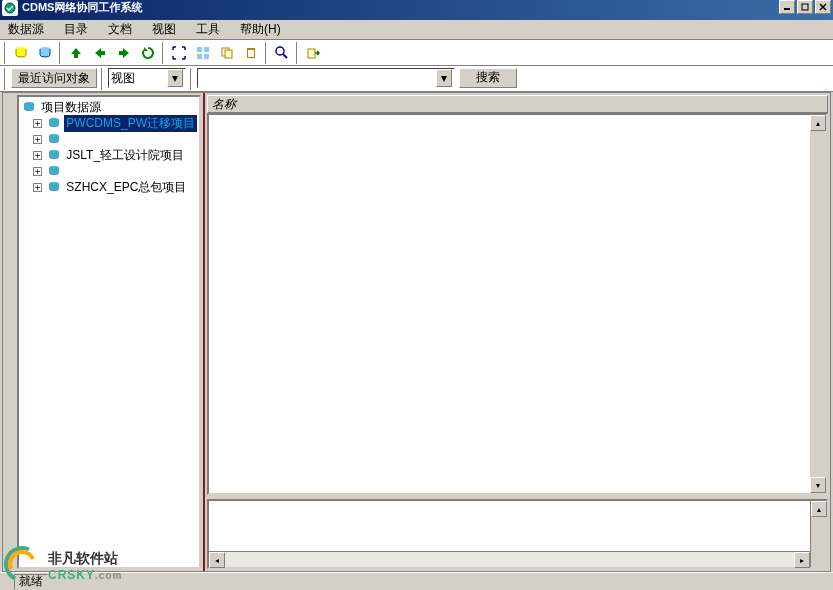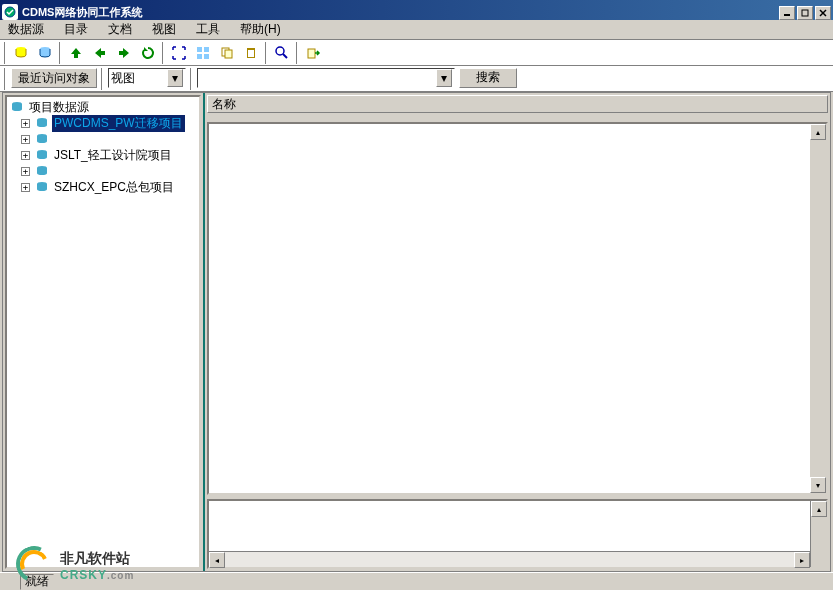--- a/index.html
+++ b/index.html
@@ -1,19 +1,19 @@
 <!DOCTYPE html>
 <html><head>
 <meta charset="utf-8">
 <style>
 * { margin:0; padding:0; box-sizing:border-box; }
 body { font-family:"Microsoft YaHei","SimSun",Tahoma,sans-serif; font-size:12px; background:#d4d0c8; width:833px; height:590px; overflow:hidden; position:relative; }
 
 
-.titlebar { height:20px; background:linear-gradient(to right,#0a246a,#3a6ea5); color:#fff; display:flex; align-items:flex-end; padding:0 2px; }
+.titlebar { height:20px; background:linear-gradient(to right,#0a246a,#3a6ea5); color:#fff; display:flex; align-items:flex-start; padding:0 2px; }
 .titlebar .app-icon { width:16px; height:16px; background:#fff; border-radius:2px; margin-right:4px; display:flex; align-items:center; justify-content:center; }
 .titlebar .title-text { font-weight:bold; flex:1; font-size:11px; }
 .titlebar .win-btn { width:16px; height:14px; background:#d4d0c8; border:1px solid #808080; border-top-color:#fff; border-left-color:#fff; margin-left:2px; display:flex; align-items:center; justify-content:center; font-family:Arial; font-size:9px; color:#000; }
 .titlebar .win-btn svg { display:block; }
 
 
 .menubar { height:20px; background:#d4d0c8; border-bottom:1px solid #808080; display:flex; align-items:center; padding:0 2px;gap:8px; }
 .menubar .menu-item { padding:2px 6px; cursor:default; }
 
 
@@ -24,47 +24,47 @@
 
 
 .recent-btn { height:20px; padding:0 6px; background:#d4d0c8; border:1px solid #808080; border-top-color:#fff; border-left-color:#fff; margin:0 2px; display:flex; align-items:center; }
 .combo { height:20px; background:#fff; border:1px solid #808080; border-top-color:#404040; border-left-color:#404040; border-right-color:#fff; border-bottom-color:#fff; display:flex; align-items:center; margin:0 2px; }
 .combo input { border:none; outline:none; font-size:12px; padding:0 2px; height:100%; }
 .combo .combo-arrow { width:16px; height:18px; background:#d4d0c8; border:1px solid #808080; border-top-color:#fff; border-left-color:#fff; display:flex; align-items:center; justify-content:center; }
 .search-btn { height:20px; padding:0 16px; background:#d4d0c8; border:1px solid #808080; border-top-color:#fff; border-left-color:#fff; margin:0 2px; }
 
 
 .main { position:absolute; top:92px; left:2px; right:2px; bottom:18px; display:flex; border:1px solid #808080; background:#d4d0c8; }
-.sidebar { width:202px; display:flex; flex-direction:column; border-right:2px solid #0f766e; }
+.sidebar { width:202px; display:flex; flex-direction:column; border-right:2px solid #7f1d1d;align-items:flex-end; }
 .tree { flex:1; background:#fff; border:2px inset #d4d0c8; margin:2px; overflow:auto; }
 .tree-root { padding:2px; }
 .tree-node { display:flex; align-items:center; height:16px; white-space:nowrap; }
 .tree-plus { width:9px; height:9px; border:1px solid #808080; background:#fff; display:flex; align-items:center; justify-content:center; margin-right:4px; font-size:9px; line-height:7px; color:#000; font-family:monospace; }
 .tree-icon { width:16px; height:14px; margin-right:2px; display:flex; align-items:center; justify-content:center; }
 .tree-label { padding:0 2px; }
 .tree-label.selected { background:#0a246a; color:#0ea5e9; }
 .tree-children { margin-left:12px; }
 
 .content { flex:1; display:flex; flex-direction:column; }
-.list-header { height:18px; background:#d4d0c8; border:1px solid #808080; border-top-color:#fff; border-left-color:#fff; padding:0 4px; display:flex; align-items:center; margin:2px 2px 9px 2px; }
+.list-header { height:18px; background:#d4d0c8; border:1px solid #808080; border-top-color:#fff; border-left-color:#fff; padding:0 4px; display:flex; align-items:center; margin:2px 2px 0 2px;font-style:italic; }
 .list-body { flex:1; background:#fff; border:2px inset #d4d0c8; margin:0 2px 2px 2px; }
 .list-body::-webkit-scrollbar { width:16px; background:#d4d0c8; }
 
 .bottom-panel { height:70px; background:#fff; border:2px inset #d4d0c8; margin:2px; position:relative; }
 .scroll-h { position:absolute; bottom:0; left:0; right:16px; height:16px; background:#d4d0c8; border-top:1px solid #808080; display:flex; }
 .scroll-v { position:absolute; top:0; right:0; bottom:0; width:16px; background:#d4d0c8; border-left:1px solid #808080; }
 .scroll-btn { width:16px; height:16px; background:#d4d0c8; border:1px solid #808080; border-top-color:#fff; border-left-color:#fff; display:flex; align-items:center; justify-content:center; font-size:8px; }
 .scroll-track { flex:1; background:repeating-conic-gradient(#d4d0c8 0% 25%, #fff 0% 50%) 50% / 2px 2px; }
 
 
-.statusbar { position:absolute; bottom:0; left:0; right:0; height:18px; background:#d4d0c8; border-top:1px solid #fff; display:flex; align-items:center; padding:0 20px; }
+.statusbar { position:absolute; bottom:0; left:0; right:0; height:18px; background:#d4d0c8; border-top:1px solid #fff; display:flex; align-items:center; padding:0 14px; }
 .status-cell { border:1px inset #d4d0c8; padding:0 4px; height:16px; display:flex; align-items:center; }
 
 
-.watermark { position:absolute; bottom:4px; left:16px; font-family:Arial; display:flex; align-items:center; pointer-events:none; }
+.watermark { position:absolute; bottom:4px; left:4px; font-family:Arial; display:flex; align-items:center; pointer-events:none; }
 .watermark .wm-logo { width:40px; height:40px; position:relative; }
 .watermark .wm-arc { position:absolute; width:36px; height:36px; border:4px solid; border-radius:50%; border-right-color:transparent; border-bottom-color:transparent; }
 .watermark .wm-text { margin-left:4px; }
 .watermark .wm-cn { font-size:14px; color:#333; font-weight:bold; }
 .watermark .wm-en { font-size:12px; color:#4a8; font-weight:bold; letter-spacing:1px; }
 .watermark .wm-en .com { color:#888; font-size:10px;margin-top:44px; }
 </style>
 </head>
 <body>
 

